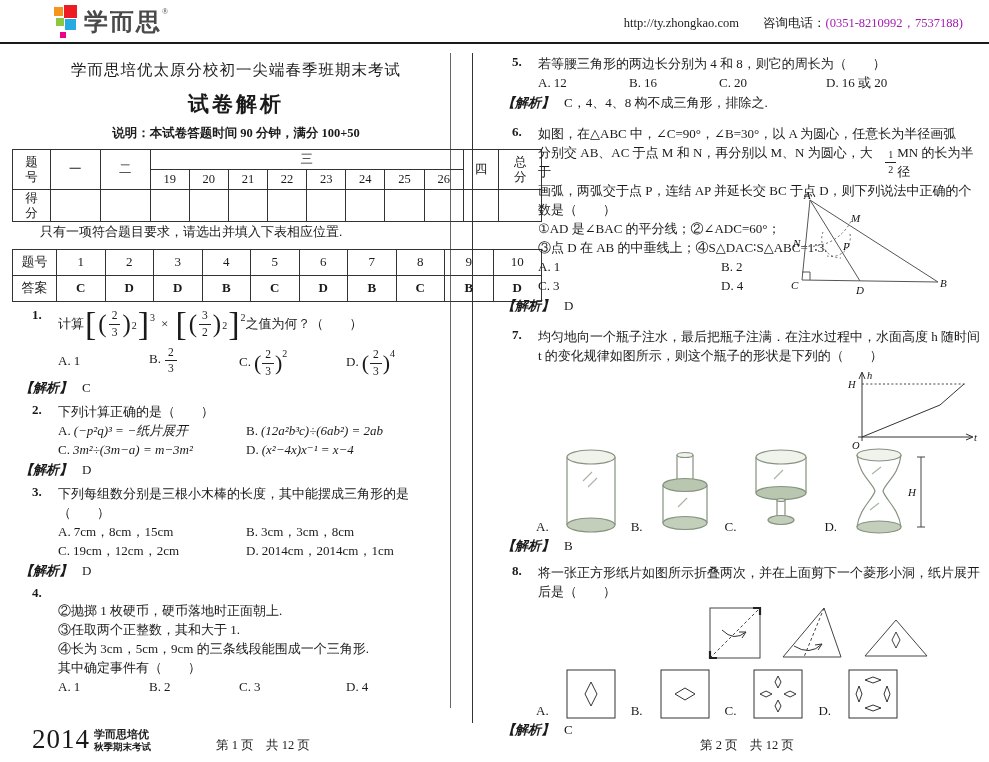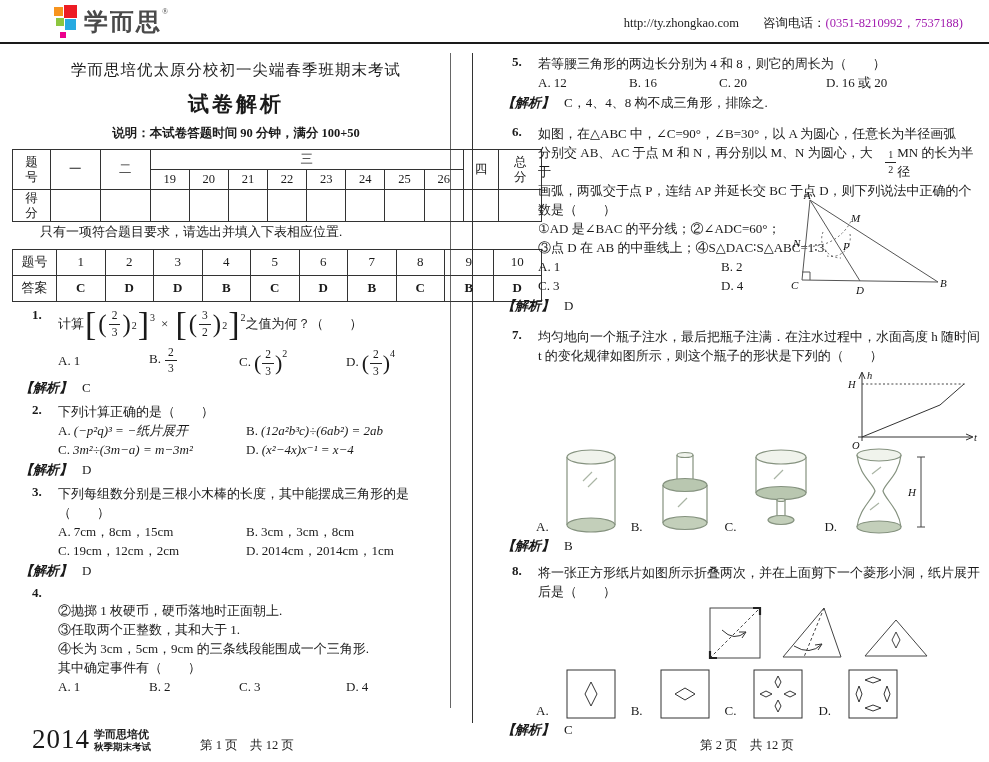--- a/index.html
+++ b/index.html
@@ -87,21 +87,21 @@
   .folds{margin-left:218px;margin-top:3px;display:flex;align-items:flex-end;gap:18px;}
   .sqopts{margin-left:46px;margin-top:9px;display:flex;align-items:flex-end;gap:15px;}
   svg text{font-family:"Liberation Serif","DejaVu Serif",serif;}
   
   .flogo{position:absolute;left:32px;top:726px;display:flex;align-items:flex-start;}
   .fyear{font-size:27px;line-height:1;letter-spacing:1px;text-align:center;}
   .fbrand{margin-left:4px;margin-top:2px;}
   .fb1{font-size:11px;font-weight:bold;line-height:1.25;}
   .fb2{font-size:9.5px;font-weight:bold;line-height:1.25;}
   .pageno{position:absolute;top:737px;font-size:12.5px;}
-  .p1{left:200px;}
+  .p1{left:216px;}
   .p2{left:700px;}
 </style>
 </head>
 <body>
 
 <div>
 
   <div class="logo">
     <span class="licon">
       <i class="sq-o"></i>

